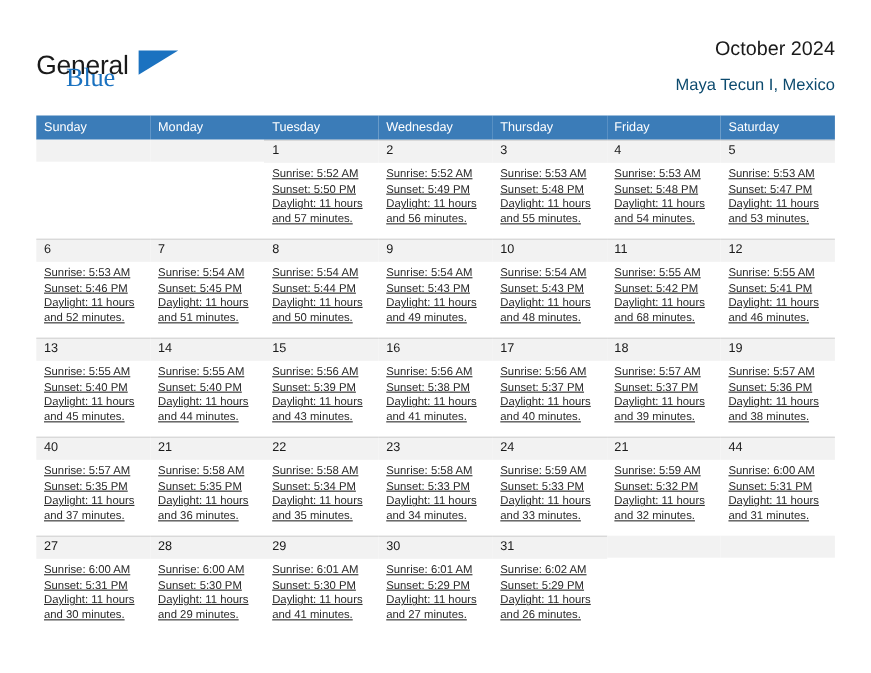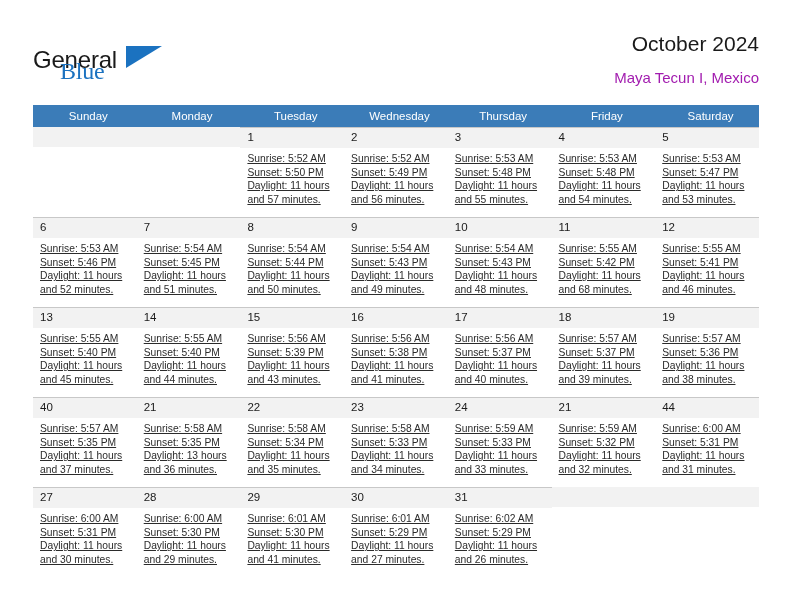--- a/index.html
+++ b/index.html
@@ -65,48 +65,48 @@
     border-bottom: 22px solid transparent;
   }
 
   .title-block {
     position: absolute;
     right: 0;
     top: 0;
     text-align: right;
   }
   .cal-title {
-    font-size: 21px;
+    font-size: 18px;
     color: #1a1a1a;
     line-height: 32px;
     white-space: nowrap;
   }
   .cal-subtitle {
     font-size: 15px;
-    color: #a21caf;
+    color: #0c4a6e;
     line-height: 20px;
     margin-top: 8px;
     white-space: nowrap;
   }
 
   
   .calendar {
     position: absolute;
     left: 33px;
     top: 105px;
     width: 726px;
     border-collapse: collapse;
     table-layout: fixed;
   }
   .calendar th {
     background: #3b7cb8;
     color: #ffffff;
     font-size: 11.5px;
     font-weight: normal;
-    text-align: center;
+    text-align: left;
     padding: 5px 0 5px 7px;
     height: 11px;
     border: none;
   }
   .calendar td {
     vertical-align: top;
     padding: 0;
     border: none;
     width: 103.7px;
     height: 90px;
@@ -394,21 +394,21 @@
                 <div class="daylight">Daylight: 11 hours and 37 minutes.</div>
               </div>
             </div>
           </td>
           <td>
             <div class="cell filled">
               <div class="daynum">21</div>
               <div class="info">
                 <div>Sunrise: 5:58 AM</div>
                 <div>Sunset: 5:35 PM</div>
-                <div class="daylight">Daylight: 13 hours and 36 minutes.</div>
+                <div class="daylight">Daylight: 11 hours and 36 minutes.</div>
               </div>
             </div>
           </td>
           <td>
             <div class="cell filled">
               <div class="daynum">22</div>
               <div class="info">
                 <div>Sunrise: 5:58 AM</div>
                 <div>Sunset: 5:34 PM</div>
                 <div class="daylight">Daylight: 11 hours and 35 minutes.</div>

